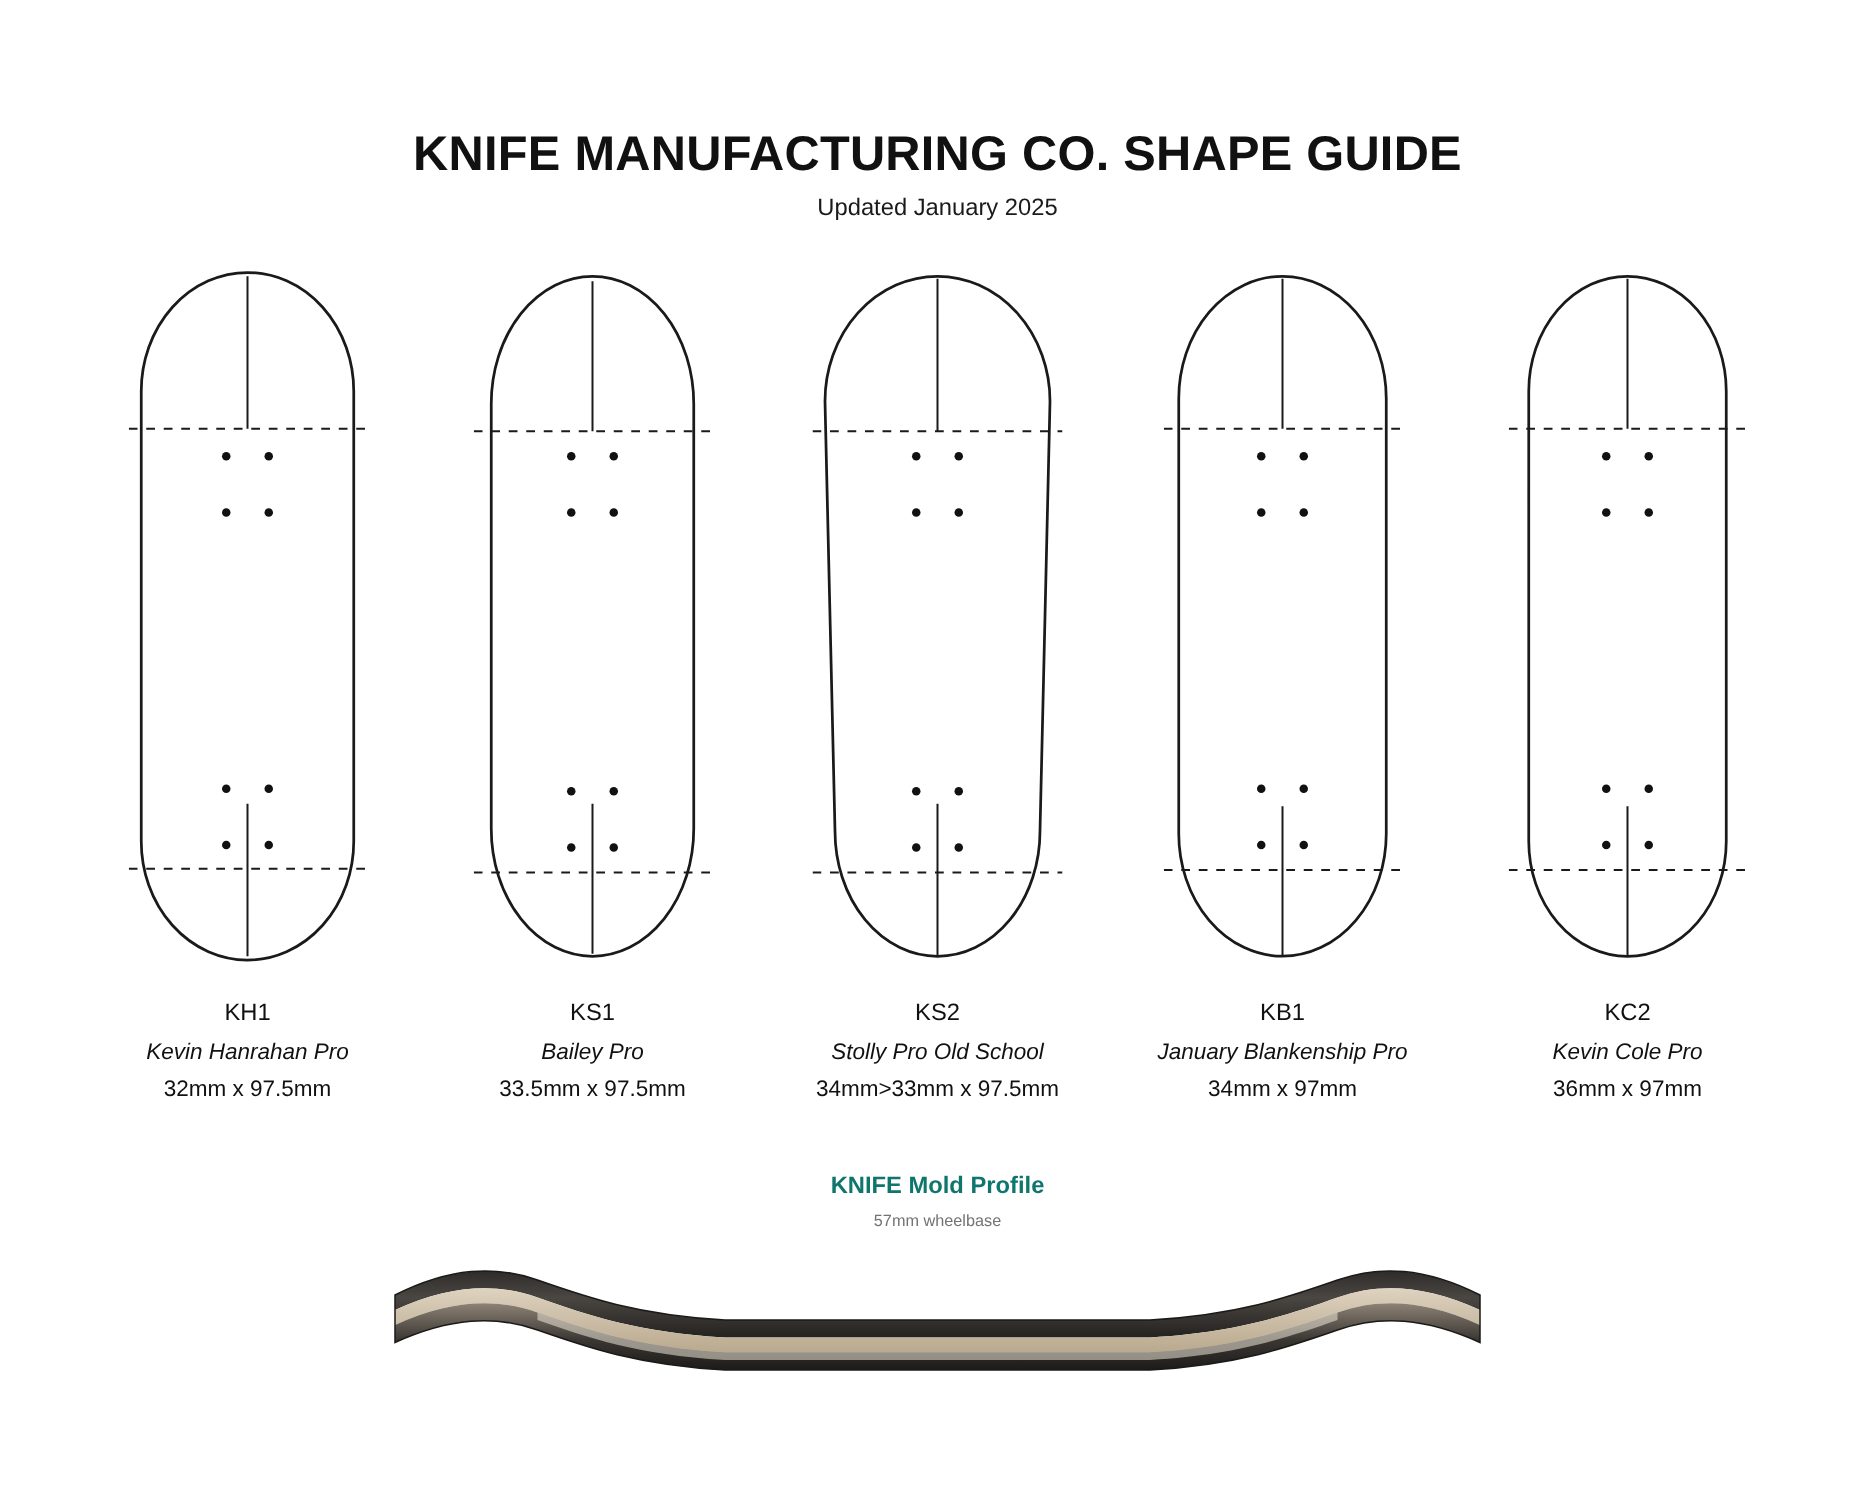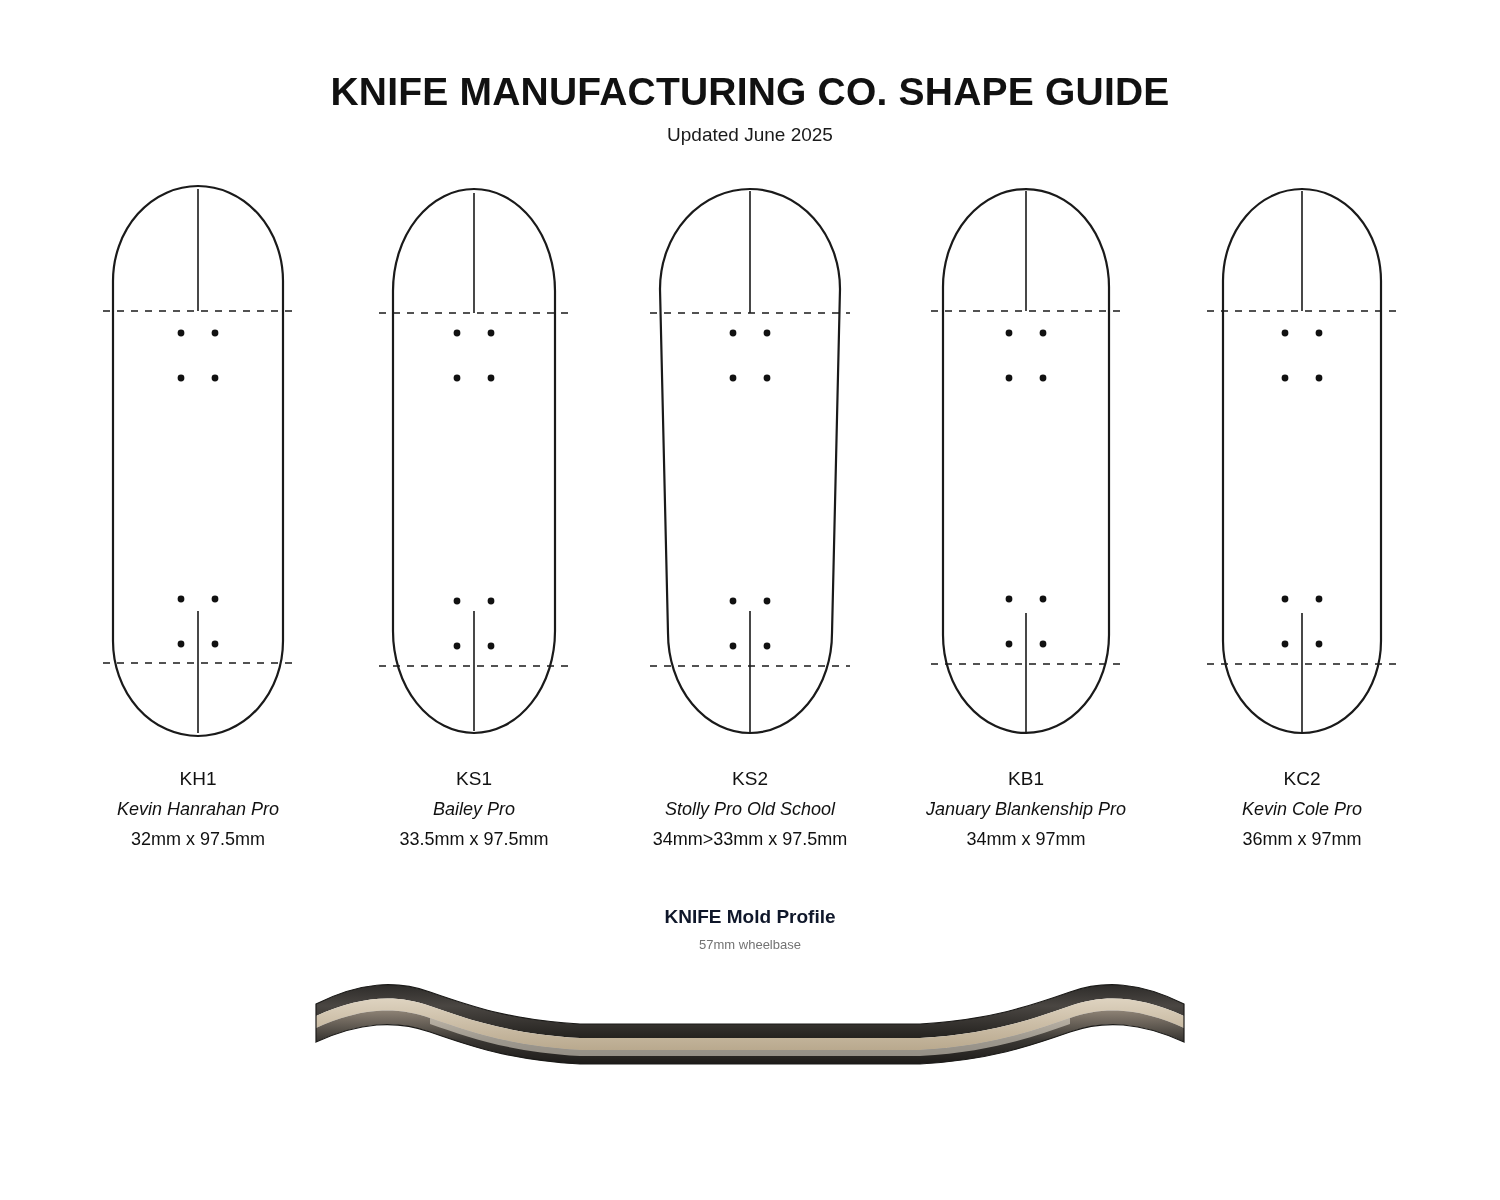--- a/index.html
+++ b/index.html
@@ -19,21 +19,21 @@
     width: 1500px;
     height: 1200px;
     position: relative;
   }
   .title {
     text-align: center;
     font-size: 39px;
     font-weight: bold;
     letter-spacing: 0.2px;
     margin: 0;
-    padding-top: 72px;
+    padding-top: 104px;
     line-height: 1.05;
     color: #111111;
   }
   .subtitle {
     text-align: center;
     font-size: 19px;
     font-weight: normal;
     margin: 0;
     padding-top: 11px;
     color: #1a1a1a;
@@ -84,21 +84,21 @@
   .profile-section {
     margin-top: 56px;
     display: flex;
     flex-direction: column;
     align-items: center;
   }
   .profile-title {
     font-size: 19px;
     font-weight: bold;
     text-align: center;
-    color: #0f172a;
+    color: #0f766e;
   }
   .profile-sub {
     font-size: 13px;
     text-align: center;
     margin-top: 9px;
     color: #737373;
   }
   .profile-img-wrap {
     margin-top: 6px;
     width: 900px;
@@ -107,21 +107,21 @@
     justify-content: center;
     align-items: flex-start;
   }
 </style>
 </head>
 <body>
 
 <div class="page">
 
   <h1 class="title">KNIFE MANUFACTURING CO. SHAPE GUIDE</h1>
-  <p class="subtitle">Updated June 2025</p>
+  <p class="subtitle">Updated January 2025</p>
 
   <div class="shapes-row">
 
     <div class="shape-cell">
       <div class="deck-wrap">
         <svg class="deck-svg" width="190" height="560" viewBox="0 0 190 560">
           <path d="M 10 100 A 85 95 0 0 1 180 100 L 180 460 A 85 95 0 0 1 10 460 Z" fill="none" stroke="#1a1a1a" stroke-width="2.2"></path>
           <line x1="95" y1="8" x2="95" y2="130" stroke="#1a1a1a" stroke-width="1.6"></line>
           <line x1="95" y1="430" x2="95" y2="552" stroke="#1a1a1a" stroke-width="1.6"></line>
           <line x1="0" y1="130" x2="190" y2="130" stroke="#1a1a1a" stroke-width="1.6" stroke-dasharray="7 7"></line>

